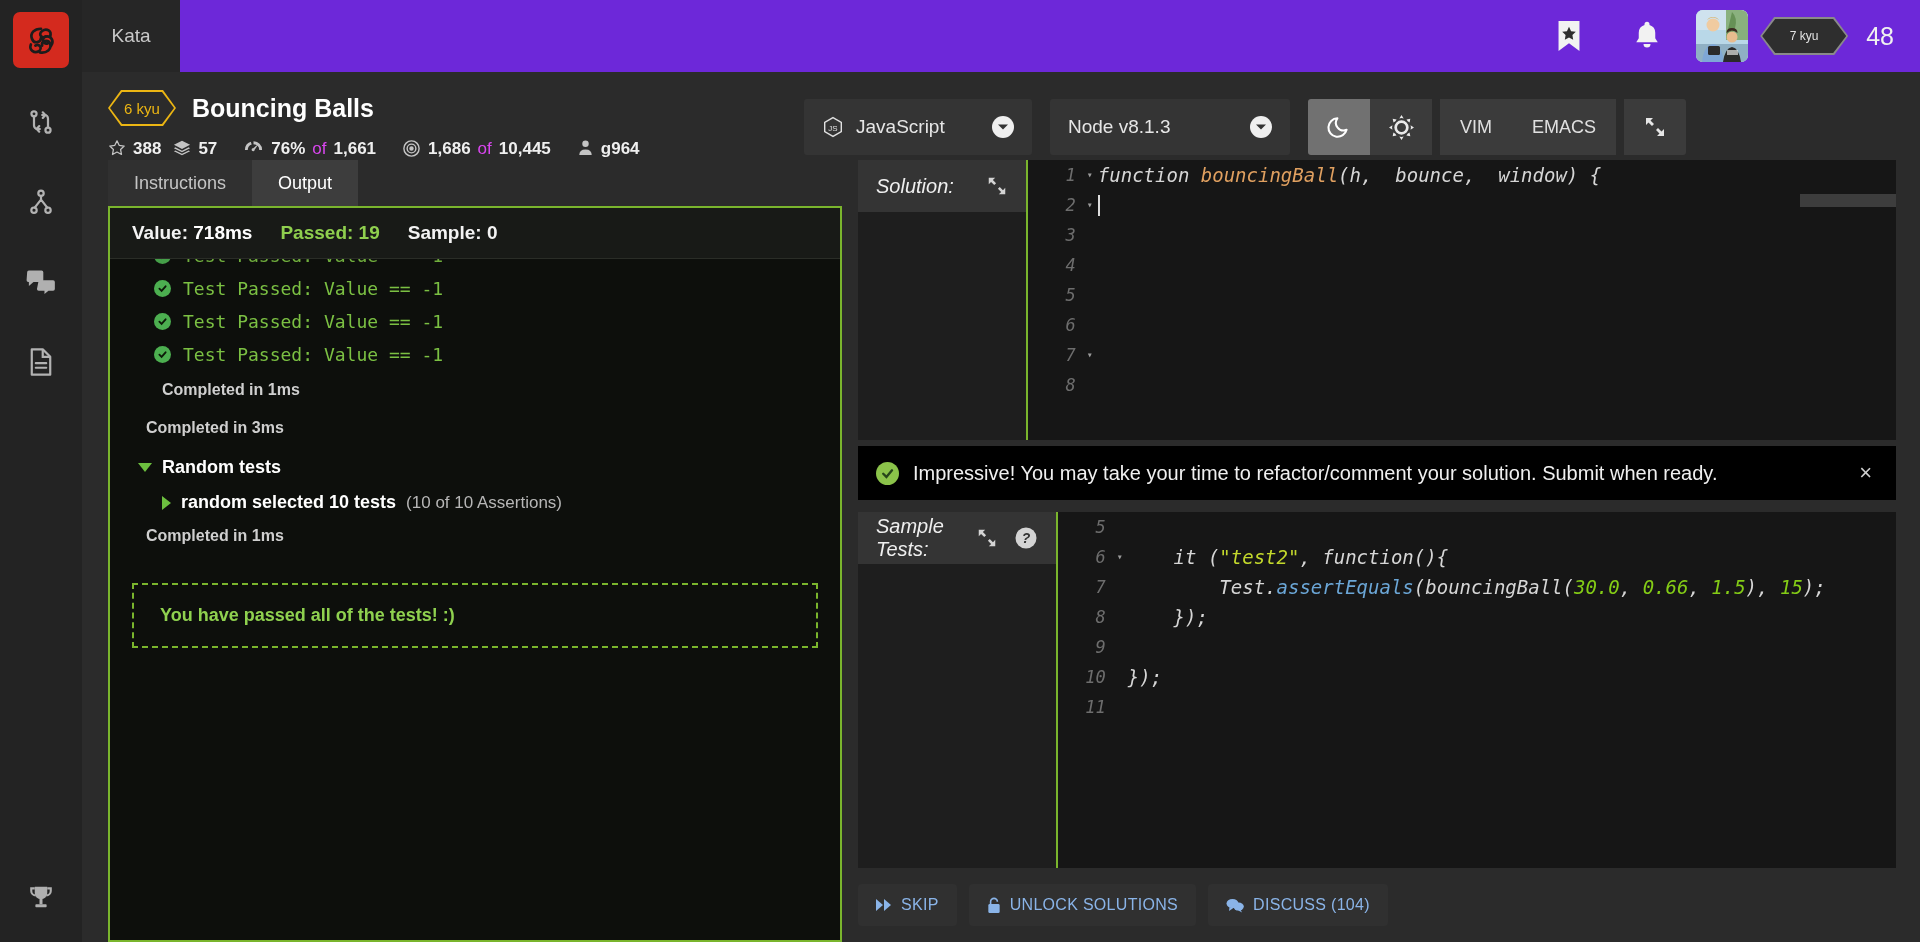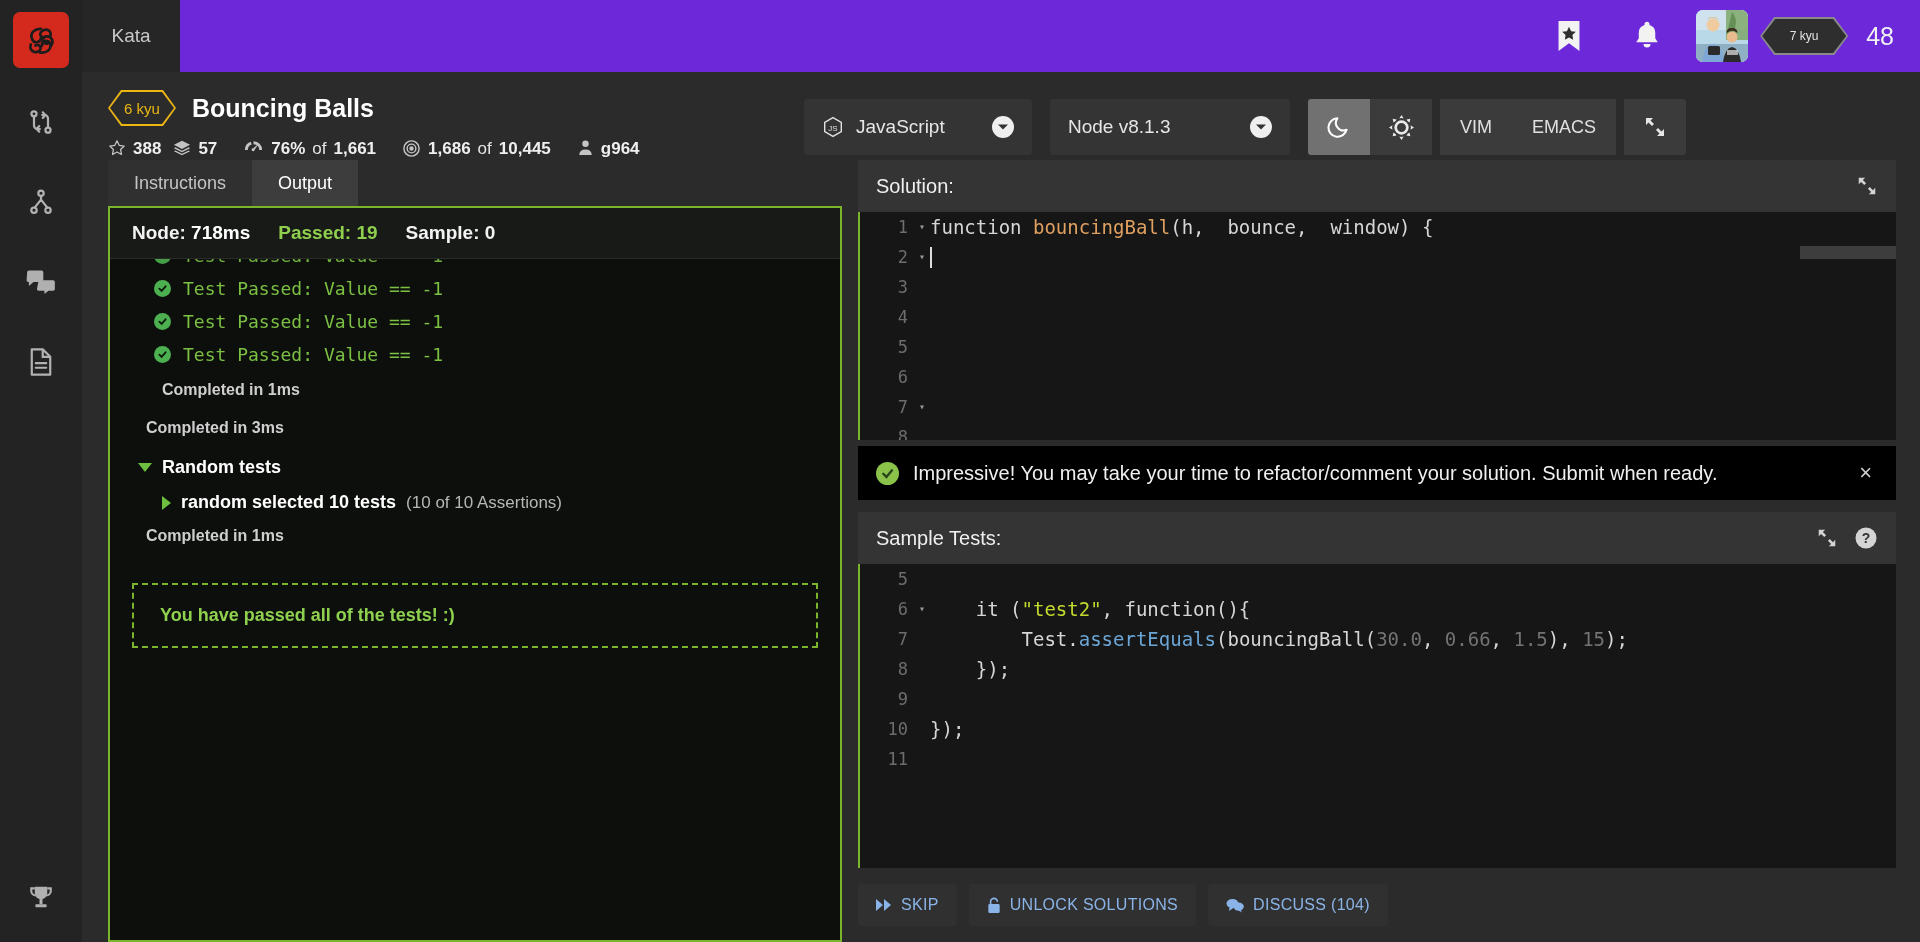--- a/index.html
+++ b/index.html
@@ -71,21 +71,21 @@
   .rank-hex .inner {
     position: absolute; inset: 2px;
     clip-path: polygon(12px 0, calc(100% - 12px) 0, 100% 50%, calc(100% - 12px) 100%, 12px 100%, 0 50%);
     background: #2b2b2b; display: flex; align-items: center; justify-content: center;
     color: #ecb613; font-size: 15px;
   }
   .kata-title { font-size: 25px; color: #fff; font-weight: 600; }
   .kata-stats { display: flex; align-items: center; gap: 26px; margin-top: 13px; color: #bdbdbd; font-size: 17px; }
   .stat { display: flex; align-items: flex-start; gap: 7px; }
   .stat b { color: #efefef; font-weight: 600; }
-  .stat .dim { color: #e5e5e5; }
+  .stat .dim { color: #d946ef; }
 
   
   .selector-area { display: flex; align-items: center; gap: 18px; padding-left: 22px; padding-top: 4px; }
   .sel {
     height: 56px; background: #343434; border-radius: 3px;
     display: flex; align-items: center; padding: 0 18px; gap: 12px;
     color: #e6e6e6; font-size: 19px; cursor: pointer; min-width: 228px;
   }
   .sel .lbl { flex: 1 1 auto; }
   .chev {
@@ -138,39 +138,39 @@
   .group-label { font-size: 18px; font-weight: 700; color: #ffffff; }
   .group.sub { padding-left: 52px; }
   .group .assertions { font-size: 17px; color: #b6b6b6; font-weight: 400; }
   .passed-box {
     margin: 28px 22px 0 22px; border: 2px dashed #7ab52d; padding: 20px 26px;
     color: #8fd14f; font-weight: 700; font-size: 18px;
   }
 
   
   .right-pane { flex: 1 1 auto; padding: 0 24px 0 16px; display: flex; flex-direction: column; min-width: 0; }
-  .panel { background: #1e1e1e; display: flex; flex-direction: column; min-height: 0; }
+  .panel { background: #1e1e1e; display: flex; flex-direction: row; min-height: 0; font-style: italic; }
   .panel-head {
     background: #343434; height: 52px; flex: 0 0 52px; display: flex; align-items: center;
     padding: 0 18px; color: #efefef; font-size: 20px; gap: 16px;
   }
   .panel-head .sp { flex: 1 1 auto; }
   .ph-ico { cursor: pointer; opacity: .9; display: flex; align-items: center; }
   .editor { background: #161616; border-left: 2px solid #7ab52d; flex: 1 1 auto; overflow: hidden; position: relative; }
   .code-row { display: flex; font-family: "DejaVu Sans Mono", monospace; font-size: 19px; line-height: 30px; height: 30px; }
   .gutter {
     width: 54px; flex: 0 0 54px; text-align: right; padding-right: 6px;
     color: #6d6d6d; font-size: 17px; user-select: none;
   }
   .fold { width: 16px; flex: 0 0 16px; color: #9a9a9a; font-size: 10px; text-align: center; }
   .code { white-space: pre; color: #d6d6d6; }
   .kw { color: #d6d6d6; }
   .fn { color: #e0a060; }
   .str { color: #c3d82c; }
-  .num { color: #737373; }
+  .num { color: #84cc16; }
   .mth { color: #6ba6d6; }
   .scroll-thumb { position: absolute; right: 0; top: 34px; width: 96px; height: 13px; background: #3d3d3d; }
   .cursor { display: inline-block; width: 2px; height: 21px; background: #ddd; vertical-align: -4px; }
 
   .notice {
     background: #000000; display: flex; align-items: center; gap: 14px;
     padding: 14px 18px; color: #f0f0f0; font-size: 20px; margin-top: 6px; flex: 0 0 auto;
   }
   .notice .sp { flex: 1 1 auto; }
   .notice-x { color: #cfcfcf; font-size: 22px; cursor: pointer; padding: 0 6px; }
@@ -387,21 +387,21 @@
     <div class="body-row">
 
       <div class="left-pane">
         <div class="tabs">
           <div class="tab">Instructions</div>
           <div class="tab active">Output</div>
         </div>
         <div class="console">
           <div class="console-head">
             <span class="c-time">
-              <span>Node:</span>
+              <span>Value:</span>
               <b>718ms</b>
             </span>
             <span class="c-pass">
               <span>Passed:</span>
               <b>19</b>
             </span>
             <span class="c-fail">
               <span>Sample:</span>
               <b>0</b>
             </span>

